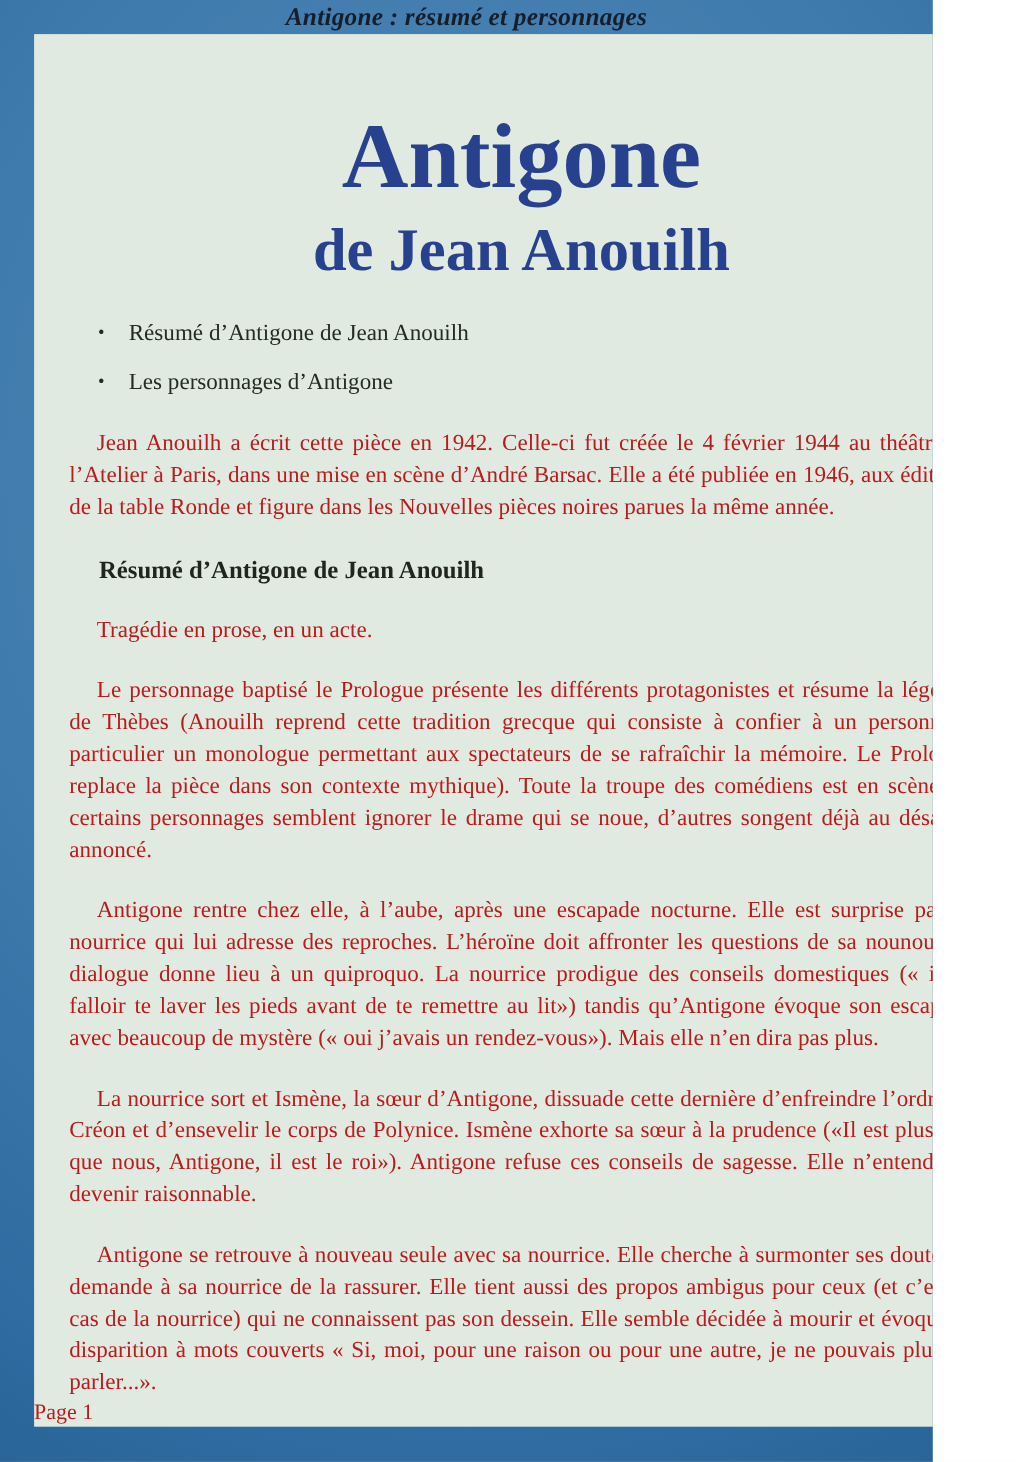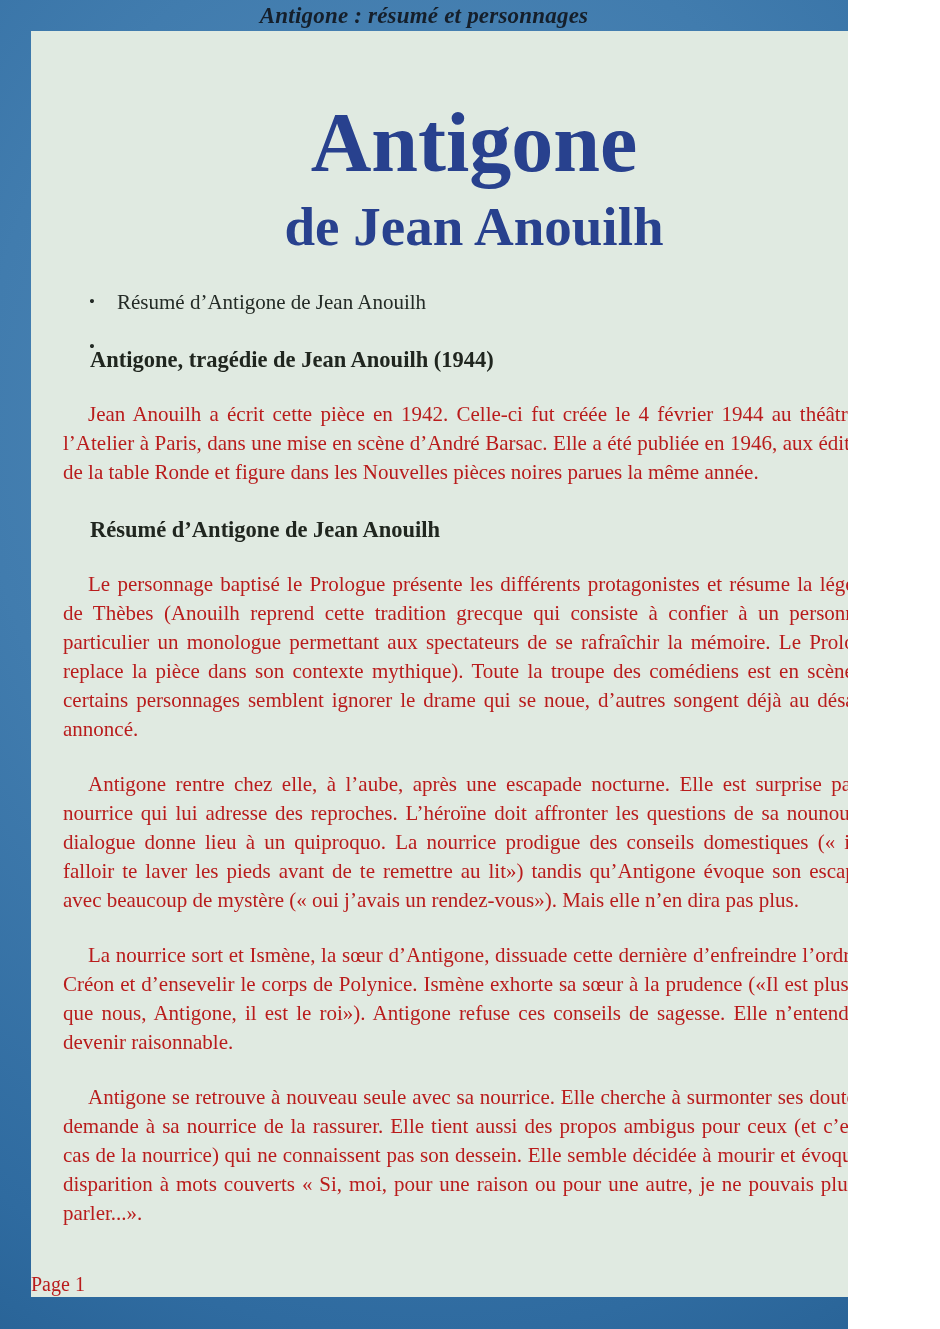--- a/index.html
+++ b/index.html
@@ -119,29 +119,30 @@
 
       <h2 class="doc-subtitle">de Jean Anouilh</h2>
 
       <ul class="toc">
         <li>
           <span class="bullet-dot">•</span>
           <span>Résumé d’Antigone de Jean Anouilh</span>
         </li>
         <li>
           <span class="bullet-dot">•</span>
+          <span>Les personnages d’Antigone</span>
         </li>
       </ul>
 
-      <h3 class="doc-heading">Antigone, tragédie de Jean Anouilh (1944)</h3>
 
       <p class="doc-para">Jean Anouilh a écrit cette pièce en 1942. Celle-ci fut créée le 4 février 1944 au théâtre de l’Atelier à Paris, dans une mise en scène d’André Barsac. Elle a été publiée en 1946, aux éditions de la table Ronde et figure dans les Nouvelles pièces noires parues la même année.</p>
 
       <h3 class="doc-heading">Résumé d’Antigone de Jean Anouilh</h3>
 
+      <p class="doc-para">Tragédie en prose, en un acte.</p>
 
       <p class="doc-para">Le personnage baptisé le Prologue présente les différents protagonistes et résume la légende de Thèbes (Anouilh reprend cette tradition grecque qui consiste à confier à un personnage particulier un monologue permettant aux spectateurs de se rafraîchir la mémoire. Le Prologue replace la pièce dans son contexte mythique). Toute la troupe des comédiens est en scène. Si certains personnages semblent ignorer le drame qui se noue, d’autres songent déjà au désastre annoncé.</p>
 
       <p class="doc-para">Antigone rentre chez elle, à l’aube, après une escapade nocturne. Elle est surprise par sa nourrice qui lui adresse des reproches. L’héroïne doit affronter les questions de sa nounou. Le dialogue donne lieu à un quiproquo. La nourrice prodigue des conseils domestiques (« il va falloir te laver les pieds avant de te remettre au lit») tandis qu’Antigone évoque son escapade avec beaucoup de mystère (« oui j’avais un rendez-vous»). Mais elle n’en dira pas plus.</p>
 
       <p class="doc-para">La nourrice sort et Ismène, la sœur d’Antigone, dissuade cette dernière d’enfreindre l’ordre de Créon et d’ensevelir le corps de Polynice. Ismène exhorte sa sœur à la prudence («Il est plus fort que nous, Antigone, il est le roi»). Antigone refuse ces conseils de sagesse. Elle n’entend pas devenir raisonnable.</p>
 
       <p class="doc-para">Antigone se retrouve à nouveau seule avec sa nourrice. Elle cherche à surmonter ses doutes et demande à sa nourrice de la rassurer. Elle tient aussi des propos ambigus pour ceux (et c’est le cas de la nourrice) qui ne connaissent pas son dessein. Elle semble décidée à mourir et évoque sa disparition à mots couverts « Si, moi, pour une raison ou pour une autre, je ne pouvais plus lui parler...».</p>
 
     </div>

